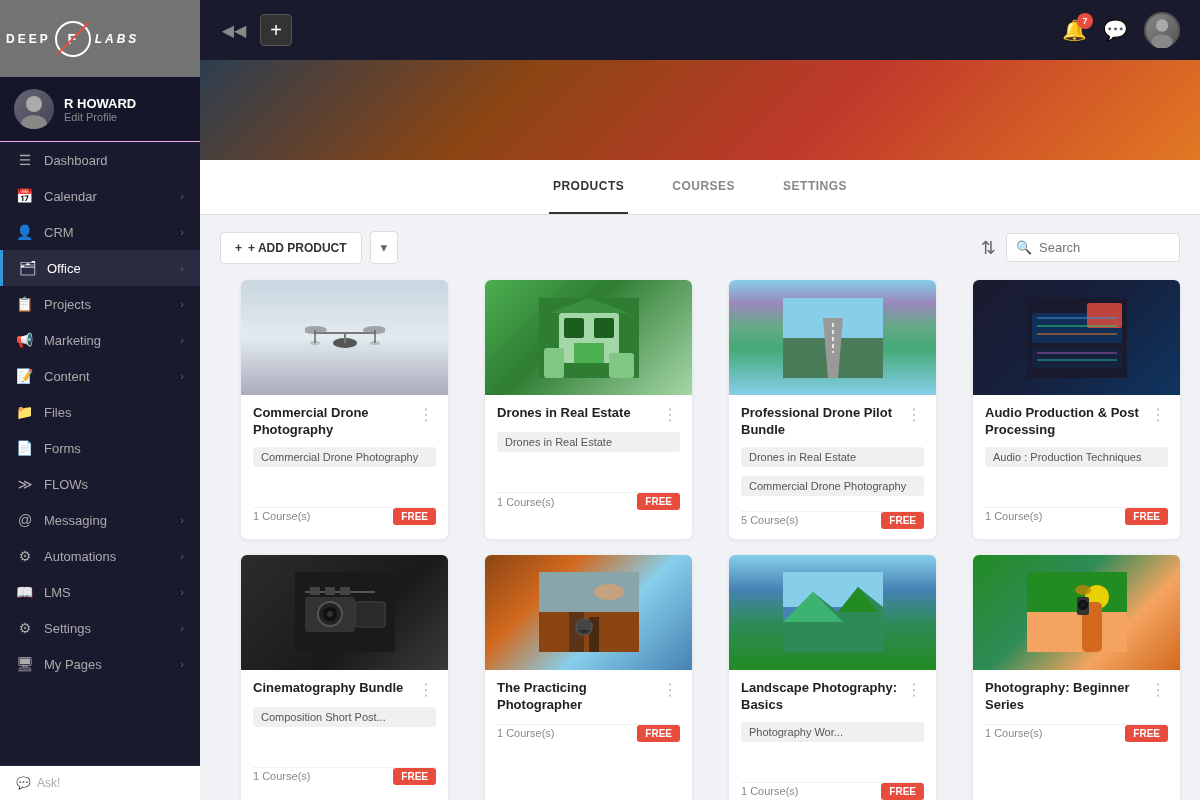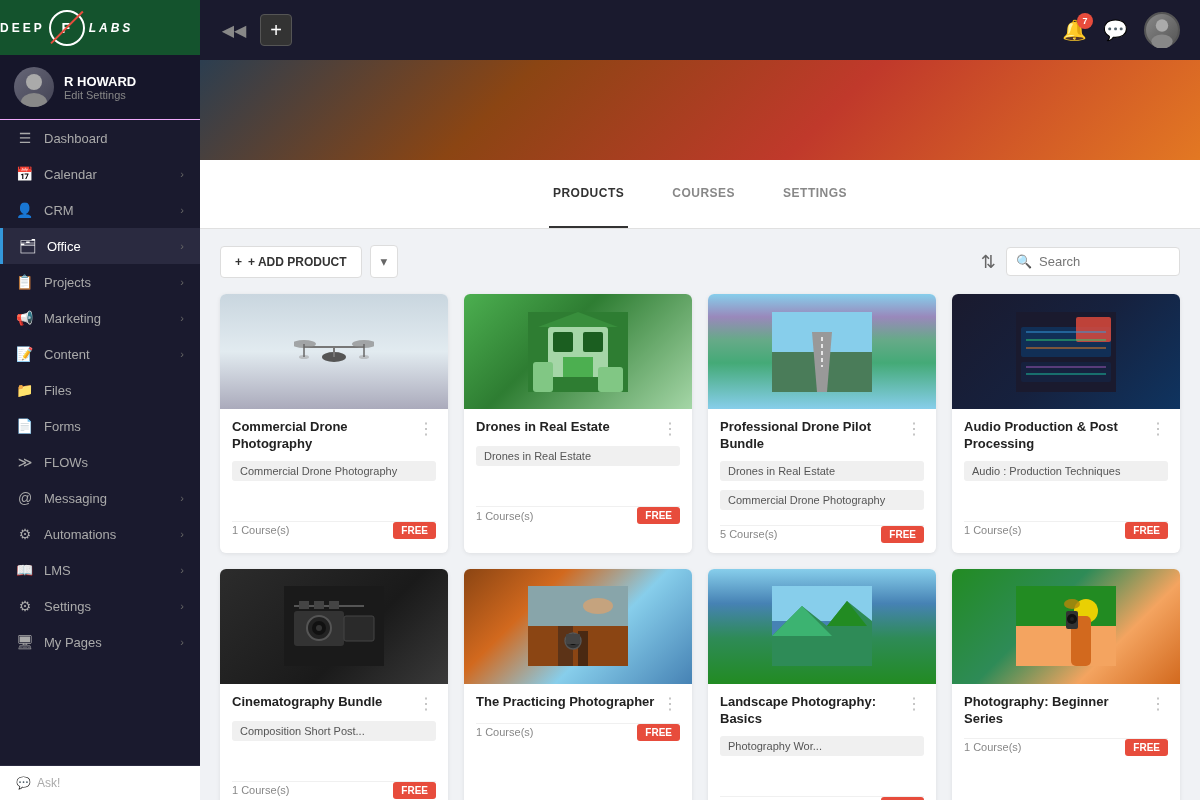--- a/index.html
+++ b/index.html
@@ -10,25 +10,25 @@
       width: 200px;
       min-width: 200px;
       background: #1a1a2e;
       color: #ccc;
       display: flex;
       flex-direction: column;
       height: 800px;
       overflow: hidden;
     }
     #sidebar-logo {
-      background: #14532d;
-      display: flex;
-      align-items: center;
-      padding: 0 0;
-      height: 55px;
+      background: #737373;
+      display: flex;
+      align-items: center;
+      padding: 0 6px;
+      height: 77px;
       color: white;
       font-size: 13px;
       font-weight: 600;
       letter-spacing: 2px;
     }
     .logo-circle {
       width: 36px; height: 36px;
       border: 2px solid white;
       border-radius: 50%;
       display: flex; align-items: center; justify-content: center;
@@ -167,21 +167,21 @@
       display: flex;
       justify-content: center;
       gap: 40px;
       padding: 0 20px;
       border-bottom: 1px solid #e0e0e0;
       position: relative;
       z-index: 10;
       margin-top: -40px;
     }
     .tab-item {
-      padding: 26px 4px;
+      padding: 19px 4px;
       font-size: 12px;
       font-weight: 600;
       letter-spacing: 0.5px;
       color: #888;
       cursor: pointer;
       border-bottom: 2px solid transparent;
     }
     .tab-item.active {
       color: #333;
       border-bottom: 2px solid #333;
@@ -241,20 +241,21 @@
       grid-template-columns: repeat(4, 1fr);
       gap: 16px;
       padding: 0 20px 20px 20px;
     }
 
     .product-card {
       background: white;
       border-radius: 6px;
       overflow: hidden;
       box-shadow: 0 1px 4px rgba(0,0,0,0.08);
+      margin-left: 21px;
     }
     .card-image {
       width: 100%;
       height: 115px;
       object-fit: cover;
       display: block;
       position: relative;
       overflow: hidden;
     }
     .card-image-drone {
@@ -357,21 +358,21 @@
 
   <div id="sidebar-profile">
     <div class="profile-avatar">
       <svg width="40" height="40" viewBox="0 0 40 40">
           <circle cx="20" cy="15" r="8" fill="#aaa"></circle>
           <ellipse cx="20" cy="35" rx="13" ry="9" fill="#888"></ellipse>
         </svg>
     </div>
     <div>
       <div class="profile-name">R HOWARD</div>
-      <div class="profile-edit">Edit Settings</div>
+      <div class="profile-edit">Edit Profile</div>
     </div>
   </div>
 
   <div style="flex:1; overflow-y:auto;">
     <div class="nav-item">
       <div class="nav-item-left">
         <span class="nav-icon">☰</span>
         <span>Dashboard</span>
       </div>
     </div>

